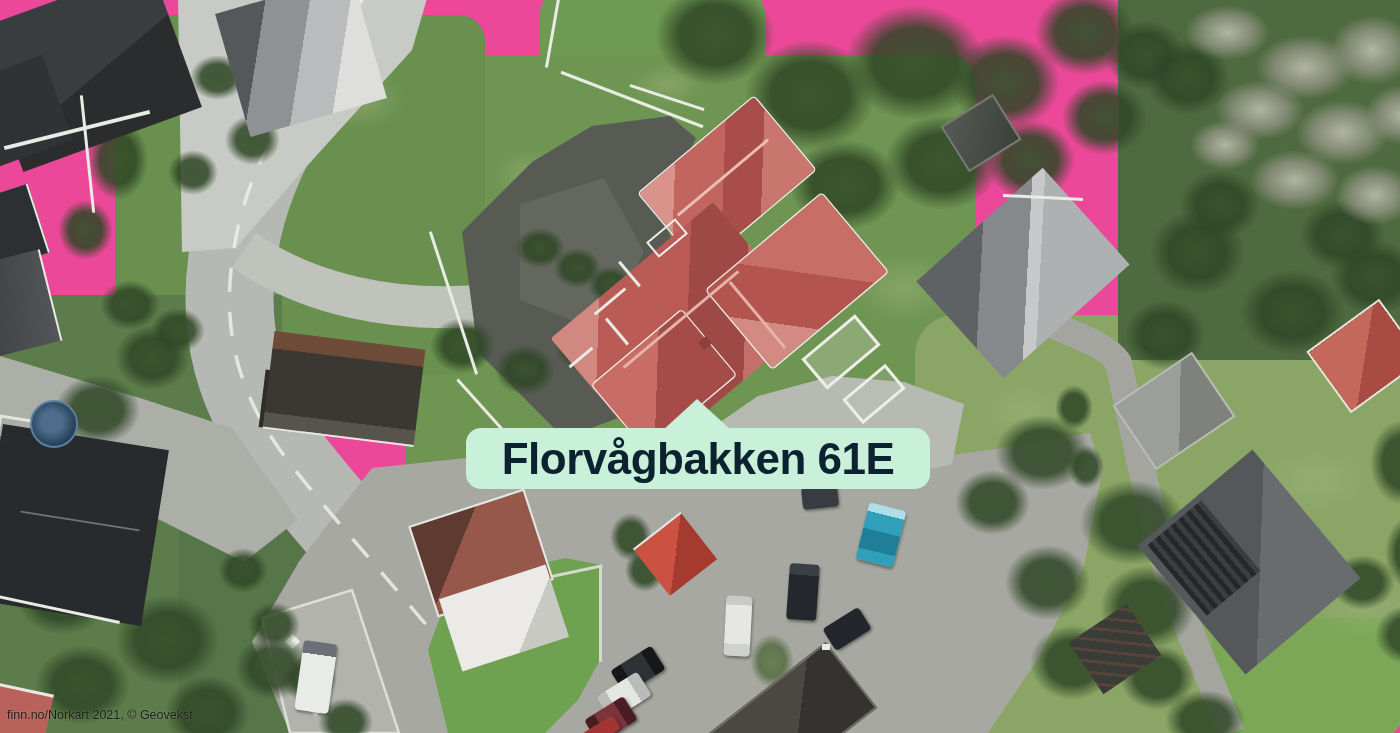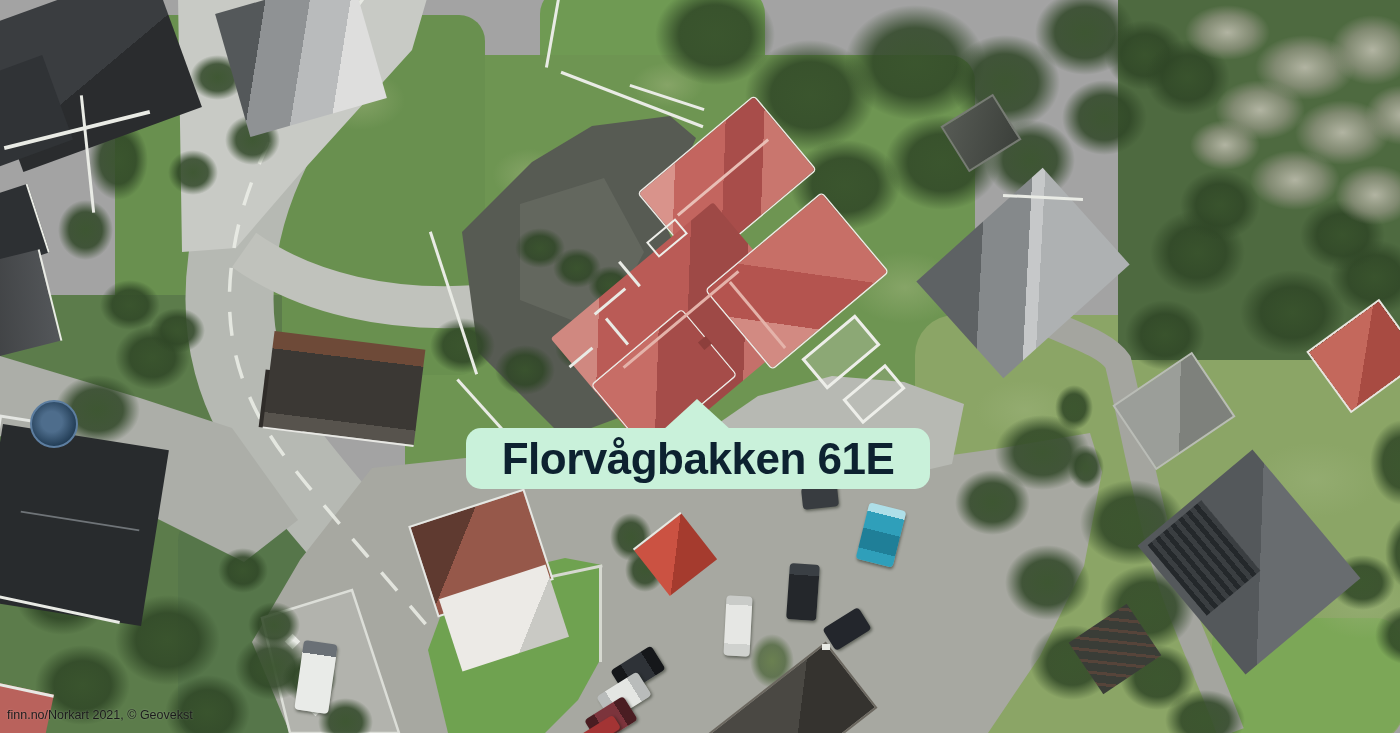--- a/index.html
+++ b/index.html
@@ -1,17 +1,17 @@
 <!DOCTYPE html>
 <html><head>
 <meta charset="utf-8">
 <style>
   html,body{margin:0;padding:0;background:#222;}
   #stage{position:relative;width:1400px;height:733px;overflow:hidden;
-         font-family:"Liberation Sans", sans-serif;background:#a3a3a3;cursor:grab;}
+         font-family:"Liberation Sans", sans-serif;background:#ec4899;cursor:grab;}
   .a{position:absolute;}
   .zone{position:absolute;border-radius:26px;}
   .tree{position:absolute;border-radius:50%;
         background:radial-gradient(closest-side, rgba(56,82,44,.95), rgba(47,70,38,.85) 60%, rgba(47,70,38,0));}
   .t2{background:radial-gradient(closest-side, rgba(100,124,72,.9), rgba(74,99,55,.75) 60%, rgba(74,99,55,0));}
   .rock{position:absolute;border-radius:50%;
         background:radial-gradient(closest-side, rgba(183,184,167,.95), rgba(150,151,134,.7) 60%, rgba(150,151,134,0));}
   .gl{position:absolute;border-radius:50%;
       background:radial-gradient(closest-side, rgba(154,177,120,.55), rgba(154,177,120,0) 75%);}
   .bld{position:absolute;}

